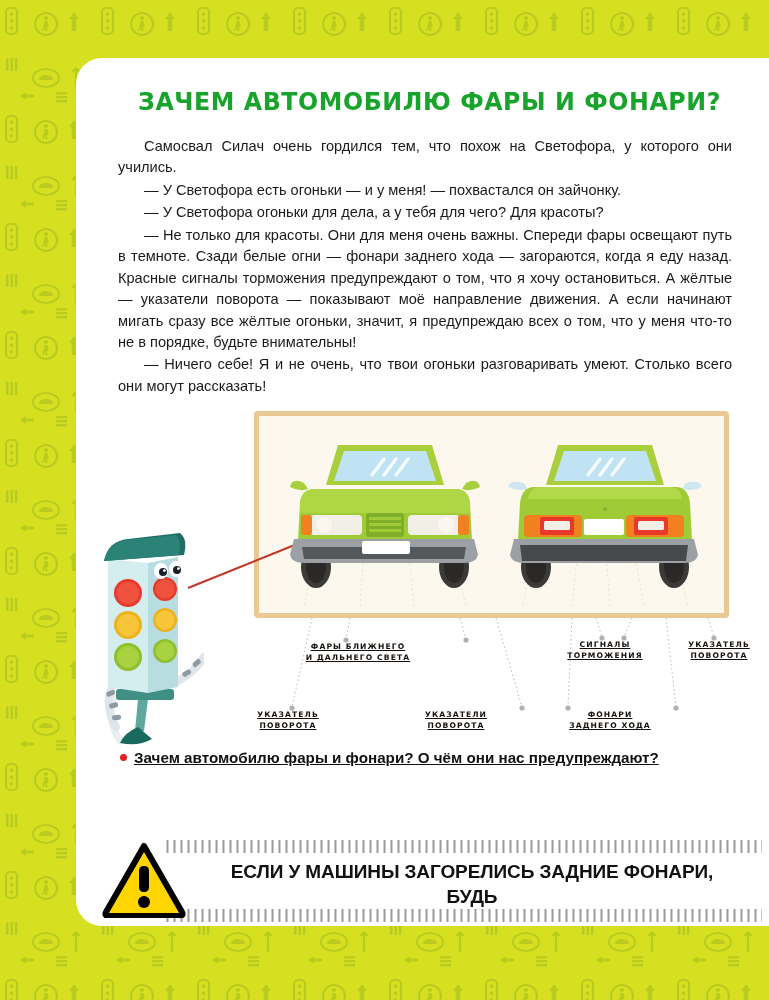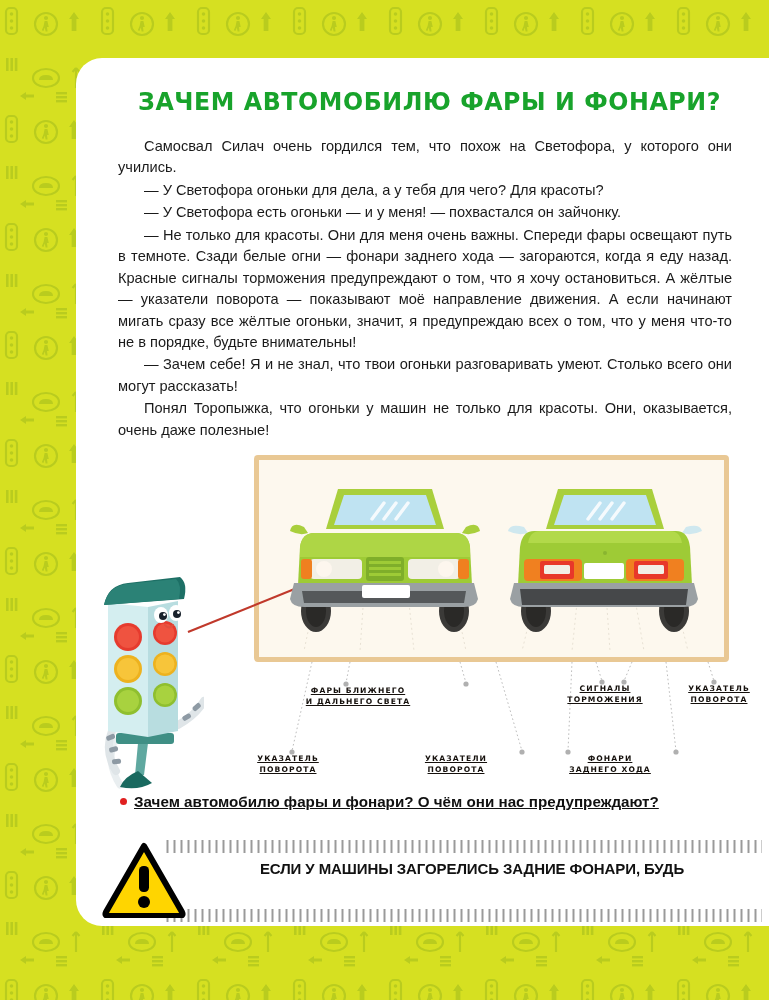--- a/index.html
+++ b/index.html
@@ -128,21 +128,21 @@
     left: 62px;
     width: 598px;
   }
   #warn-hatch svg { width: 100%; height: 100%; display: block; }
   .warn-text {
     position: absolute;
     left: 110px;
     top: 19px;
     width: 520px;
     text-align: center;
-    font-size: 15px;
+    font-size: 19px;
     font-weight: bold;
     line-height: 1.33;
     color: #111;
     letter-spacing: -0.1px;
     font-family: "Liberation Sans", sans-serif;
   }
   #warn-triangle {
     position: absolute;
     left: 0px;
     top: 2px;
@@ -202,25 +202,24 @@
     <rect width="769" height="1000" fill="url(#trafficPat)"></rect>
   </svg>
 </div>
 
 <div id="page-card">
 
   <h1 class="title">ЗАЧЕМ АВТОМОБИЛЮ ФАРЫ И ФОНАРИ?</h1>
 
   <div class="story">
     <p>Самосвал Силач очень гордился тем, что похож на Светофора, у которого они учились.</p>
+    <p class="dash">— У Светофора есть огоньки — и у меня! — похвастался он зайчонку.</p>
     <p class="dash">— У Светофора огоньки для дела, а у тебя для чего? Для красоты?</p>
-    <p class="dash">— У Светофора есть огоньки — и у меня! — похвастался он зайчонку.</p>
     <p class="dash">— Не только для красоты. Они для меня очень важны. Спереди фары освещают путь в темноте. Сзади белые огни — фонари заднего хода — загораются, когда я еду назад. Красные сигналы торможения предупреждают о том, что я хочу остановиться. А жёлтые — указатели поворота — показывают моё направление движения. А если начинают мигать сразу все жёлтые огоньки, значит, я предупреждаю всех о том, что у меня что-то не в порядке, будьте внимательны!</p>
-    <p class="dash">— Зачем себе! Я и не знал, что твои огоньки разговаривать умеют. Столько всего они могут рассказать!</p>
-    <p>Понял Торопыжка, что огоньки у машин не только для красоты. Они, оказывается, очень даже полезные!</p>
+    <p class="dash">— Ничего себе! Я и не очень, что твои огоньки разговаривать умеют. Столько всего они могут рассказать!</p>
   </div>
 
   <div id="illustration">
 
     <div class="frame"></div>
 
     <svg style="position:absolute;left:10px;top:120px;width:118px;height:215px;" viewBox="0 0 118 215">
 
       <g stroke="#cfd6db" stroke-width="7" fill="none" stroke-linecap="round">
         <path d="M34 210 q-14-22 -6-44" stroke="#e9eef0"></path>

